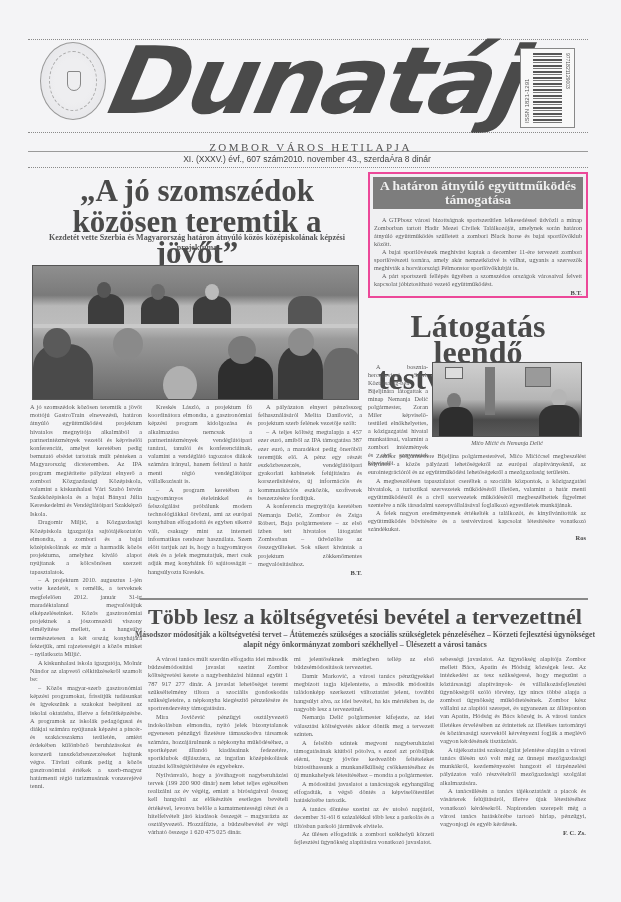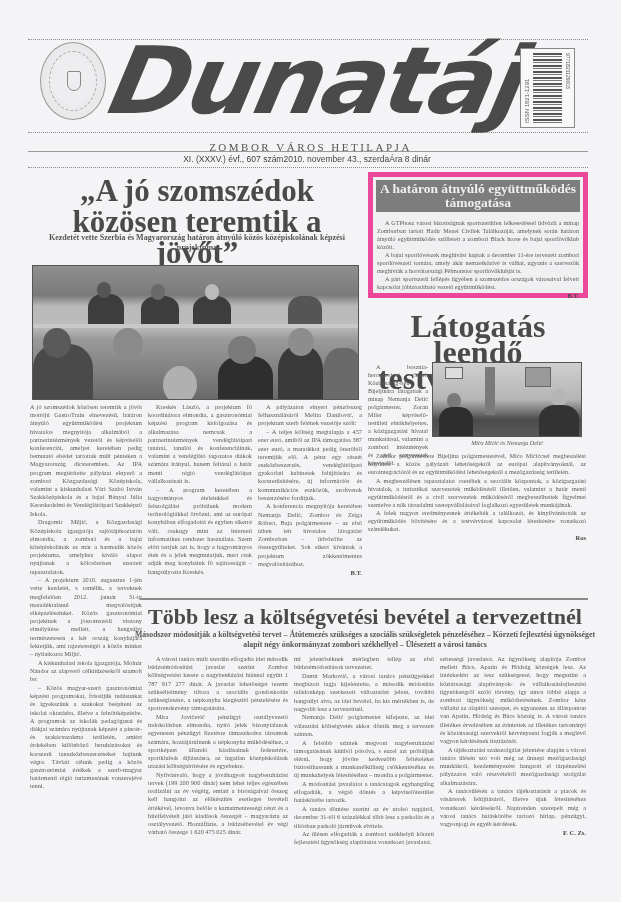--- a/index.html
+++ b/index.html
@@ -32,21 +32,21 @@
     .photo-main { left: 32px; top: 265px; width: 327px; height: 135px;
                   background: linear-gradient(180deg, #8f8f8f 0%, #7a7a7a 22%, #b8b8b8 30%, #bdbdbd 45%, #9a9a9a 55%, #6a6a6a 100%); }
     .figure { position: absolute; border-radius: 40% 40% 10% 10%; background: #3d3d3d; }
     .head { position: absolute; border-radius: 50%; background: #c8c8c8; }
 
     .col { position: absolute; font-size: 6.3px; line-height: 8.2px; color: #5a5a5a; text-align: justify; }
     .col p { text-indent: 8px; margin-bottom: 0.5px; }
     .sig { float: right; font-weight: bold; color: #444; font-size: 6.5px; }
 
     
-    .sidebox { position: absolute; left: 368px; top: 172px; width: 220px; height: 126px; border: 5px solid #ec4899; background: #f0f0f2; }
+    .sidebox { position: absolute; left: 368px; top: 172px; width: 220px; height: 126px; border: 2px solid #ec4899; background: #f0f0f2; }
     .sidebox-head { margin: 3px; background: #7d7d7d; color: #f0f0f0; text-align: center; font-weight: bold; font-size: 13.5px; line-height: 14px; padding: 2px 2px; }
     .sidebox .col { position: static; padding: 4px 4px 0 4px; font-size: 6.2px; line-height: 7.9px; }
 
     .visit-title { position: absolute; left: 368px; top: 313px; width: 220px; text-align: center; font-weight: bold; font-size: 32px; line-height: 26px; color: #4a4a4a; }
     .photo-visit { left: 432px; top: 362px; width: 150px; height: 75px; background: linear-gradient(180deg, #cfcfcf 0%, #b5b5b5 50%, #4a4a4a 78%, #5a5a5a 100%); }
     .visit-caption { position: absolute; left: 432px; top: 440px; width: 150px; text-align: center; font-style: italic; font-size: 6px; color: #555; }
 
     
     .budget-title { position: absolute; left: 140px; top: 605px; width: 450px; text-align: center; font-weight: bold; font-size: 22px; line-height: 24px; color: #4a4a4a; }
     .budget-deck { position: absolute; left: 130px; top: 630px; width: 470px; text-align: center; font-weight: bold; font-size: 7.8px; line-height: 10px; color: #555; }

